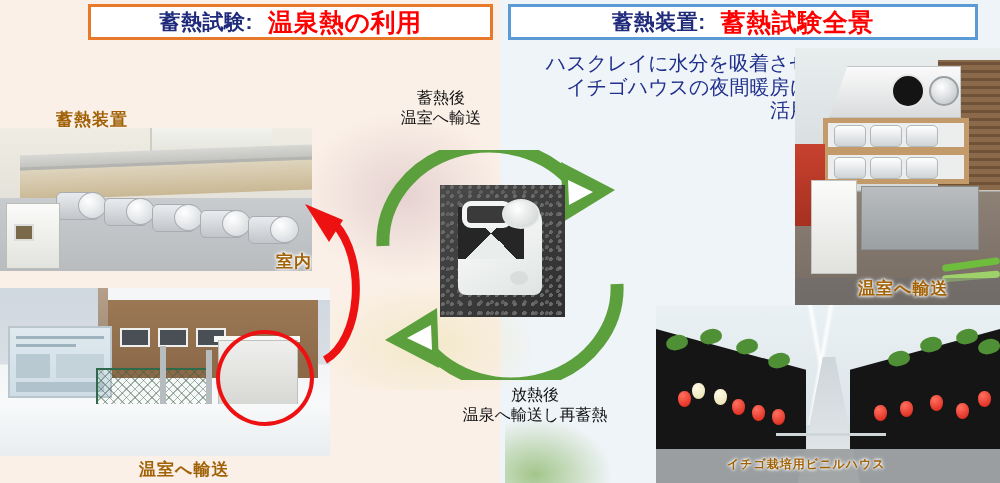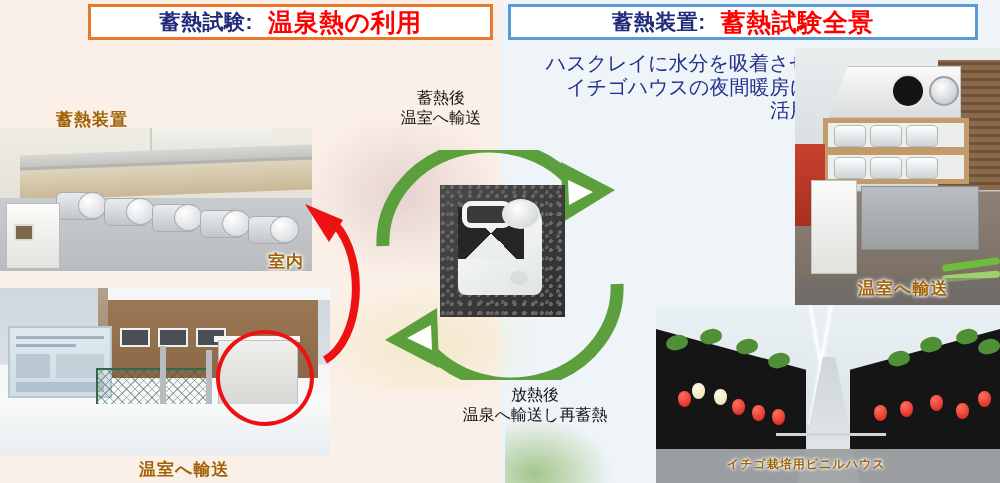--- a/index.html
+++ b/index.html
@@ -216,21 +216,21 @@
     <div class="ps-tube" style="left:152px;top:76px;"></div>
     <div class="ps-cap" style="left:174px;top:76px;"></div>
     <div class="ps-tube" style="left:200px;top:82px;"></div>
     <div class="ps-cap" style="left:222px;top:82px;"></div>
     <div class="ps-tube" style="left:248px;top:88px;"></div>
     <div class="ps-cap" style="left:270px;top:88px;"></div>
     <div class="ps-box"></div>
     <div class="ps-meter"></div>
   </div>
   <div class="cap" style="left:56px;top:108px;">蓄熱装置</div>
-  <div class="cap cap-on" style="left:268px;top:250px;">室内</div>
+  <div class="cap cap-on" style="left:276px;top:250px;">室内</div>
 
   <div class="photo" id="photo-site">
     <div class="site-tower"></div>
     <div class="site-bldg"></div>
     <div class="site-roofsnow"></div>
     <div class="site-win" style="left:120px;top:40px;"></div>
     <div class="site-win" style="left:158px;top:40px;"></div>
     <div class="site-win" style="left:196px;top:40px;"></div>
     <div class="site-panel">
       <i style="left:6px;top:8px;width:88px;height:3px;"></i>

